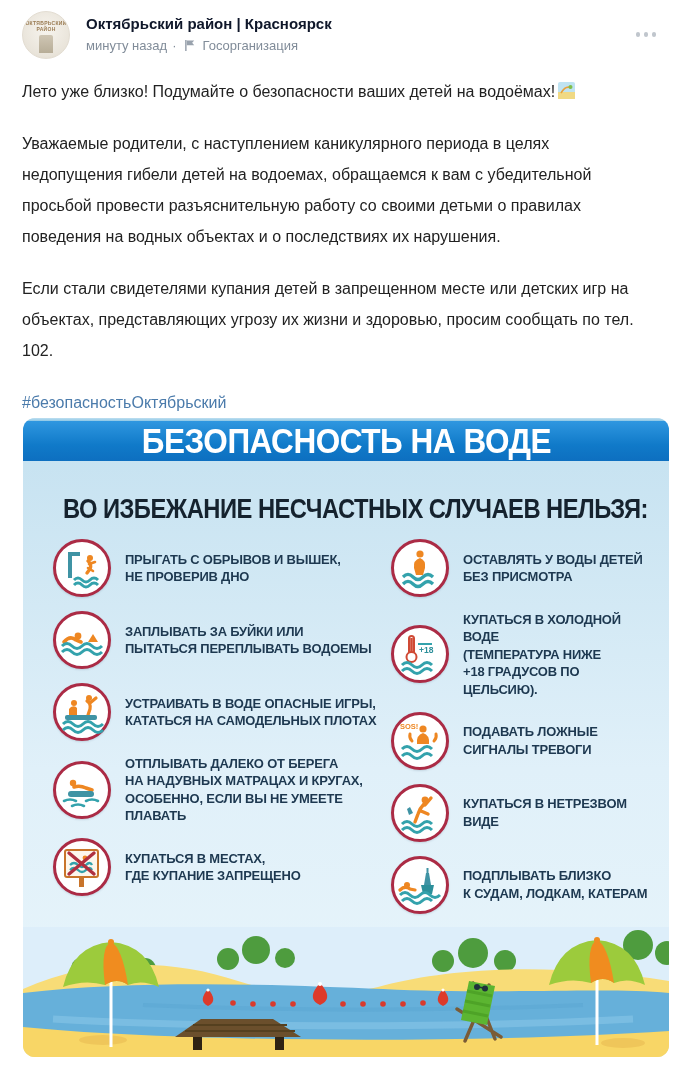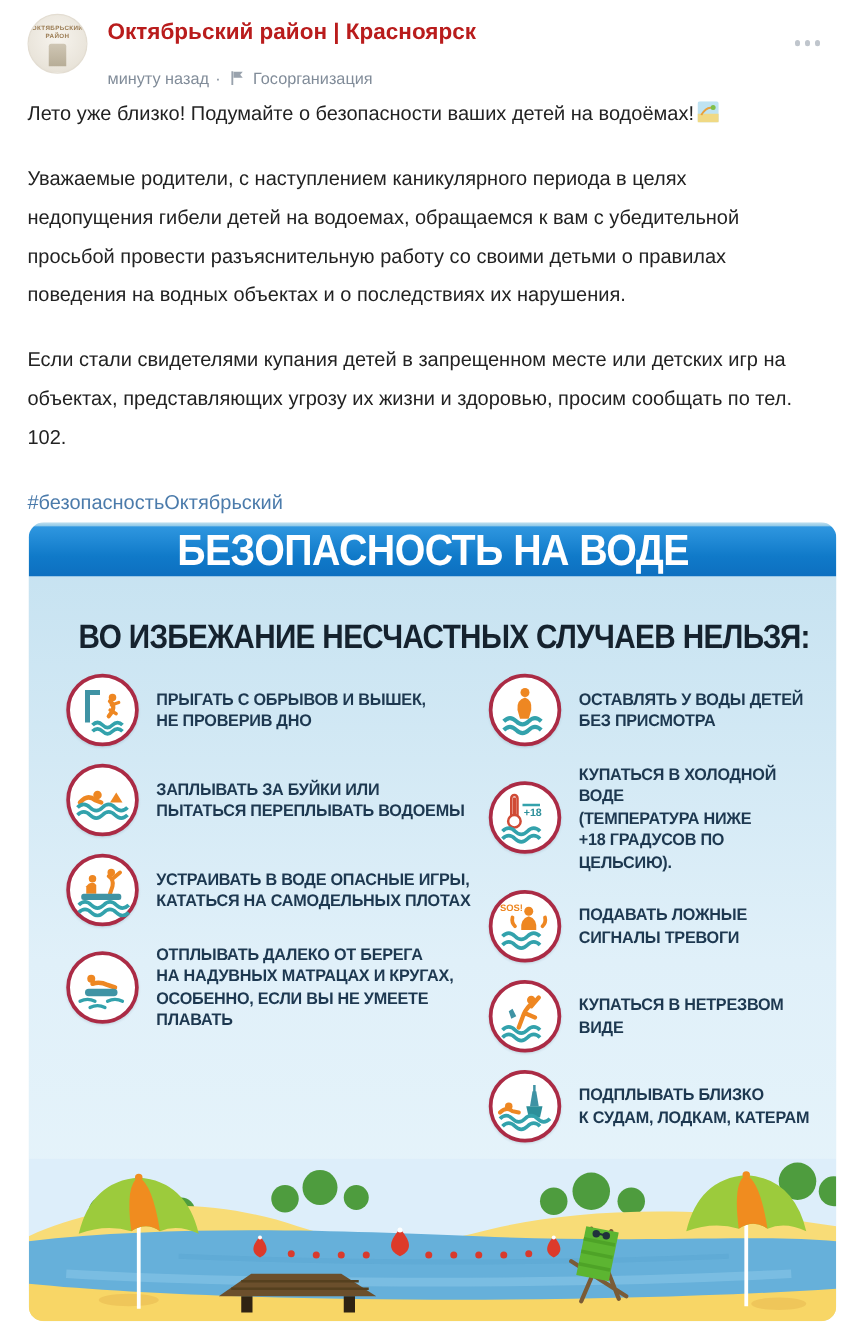--- a/index.html
+++ b/index.html
@@ -11,22 +11,22 @@
   
   .post-header { position:relative; padding:11px 22px 6px 22px; height:70px; }
   .avatar {
     position:absolute; left:22px; top:11px; width:48px; height:48px; border-radius:50%;
     background:radial-gradient(circle at 50% 40%, #f7f4ee 0%, #e9e4da 70%, #ded7c9 100%);
     border:1px solid #e3ddd2; overflow:hidden; text-align:center; cursor:pointer;
   }
   .avatar .av-txt { display:block; margin-top:8px; font-size:5px; font-weight:bold; color:#9a7b52; letter-spacing:.3px; line-height:6px; }
   .avatar .av-building { display:block; width:14px; height:18px; margin:3px auto 0; background:linear-gradient(#cfc6b4,#b7ad97); border-radius:2px 2px 0 0; }
   .header-main { margin-left:64px; padding-top:4px; }
-  .community-name { font-size:18px; font-weight:bold; color:#b91c1c; text-decoration:none; cursor:pointer; display:inline-block; }
-  .sub-line { margin-top:19px; font-size:13px; color:#818c99; display:flex; align-items:center; gap:5px; }
+  .community-name { font-size:15px; font-weight:bold; color:#0f172a; text-decoration:none; cursor:pointer; display:inline-block; }
+  .sub-line { margin-top:5px; font-size:13px; color:#818c99; display:flex; align-items:center; gap:5px; }
   .flag-icon { width:13px; height:13px; display:inline-block; margin-left:3px; }
   .menu-dots { position:absolute; right:26px; top:28px; display:flex; gap:3.5px; cursor:pointer; padding:4px; }
   .menu-dots i { width:4.5px; height:4.5px; border-radius:50%; background:#c0c6cd; }
   
   .post-text { padding:6px 32px 0 22px; font-size:16px; line-height:31px; color:#222; }
   .post-text p { margin:0 0 21px 0; }
   .hashtag { color:#4b7bab; cursor:pointer; }
   .emoji-img { display:inline-block; width:17px; height:17px; vertical-align:-2px; margin-left:3px; }
   
   .infographic {
@@ -165,20 +165,34 @@
               <circle cx="13" cy="15" r="3.2" fill="#ee8722"></circle>
               <path d="M14 19 q6 -2 12 1 l6 2" stroke="#ee8722" stroke-width="3.6" fill="none" stroke-linecap="round"></path>
               <rect x="8" y="23" width="26" height="6" rx="3" fill="#3f93a4"></rect>
               <path d="M4 33 q6 -3 12 0 M26 33 q6 -3 12 0 M12 38 q6 -3 12 0" stroke="#33a2ac" stroke-width="2.6" fill="none" stroke-linecap="round"></path>
             </svg>
         </span>
         <span class="ig-text">ОТПЛЫВАТЬ ДАЛЕКО ОТ БЕРЕГА
 НА НАДУВНЫХ МАТРАЦАХ И КРУГАХ,
 ОСОБЕННО, ЕСЛИ ВЫ НЕ УМЕЕТЕ ПЛАВАТЬ</span>
       </div>
+      <div class="ig-item">
+        <span class="ig-icon">
+          <svg viewBox="0 0 44 44">
+              <rect x="19" y="32" width="5" height="10" fill="#c8742a"></rect>
+              <rect x="5" y="5" width="33" height="27" rx="2" fill="#fdf6ec" stroke="#c8742a" stroke-width="2"></rect>
+              <circle cx="25" cy="13" r="2.4" fill="#ee8722"></circle>
+              <path d="M10 20 q4 -4 8 0 t8 0 t6 0" stroke="#33a2ac" stroke-width="2.4" fill="none"></path>
+              <path d="M10 25 q4 -4 8 0 t8 0 t6 0" stroke="#33a2ac" stroke-width="2.4" fill="none"></path>
+              <path d="M9 8 L34 29 M34 8 L9 29" stroke="#b03040" stroke-width="3.4" stroke-linecap="round"></path>
+            </svg>
+        </span>
+        <span class="ig-text">КУПАТЬСЯ В МЕСТАХ,
+ГДЕ КУПАНИЕ ЗАПРЕЩЕНО</span>
+      </div>
     </div>
 
     <div class="ig-col">
       <div class="ig-item">
         <span class="ig-icon">
           <svg viewBox="0 0 44 44">
               <circle cx="22" cy="8" r="3.6" fill="#ee8722"></circle>
               <path d="M22 12 q6 2 5 10 l-2 7 h-7 l-2 -7 q-1 -8 6 -10 z" fill="#ee8722"></path>
               <path d="M5 31 q5 -5 10 0 t10 0 t10 0" stroke="#33a2ac" stroke-width="3.2" fill="none"></path>
               <path d="M5 38 q5 -5 10 0 t10 0 t10 0" stroke="#33a2ac" stroke-width="3.2" fill="none"></path>

